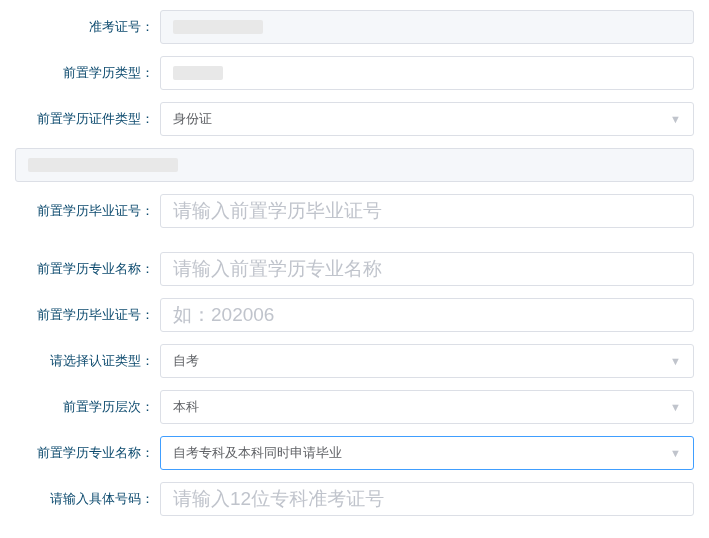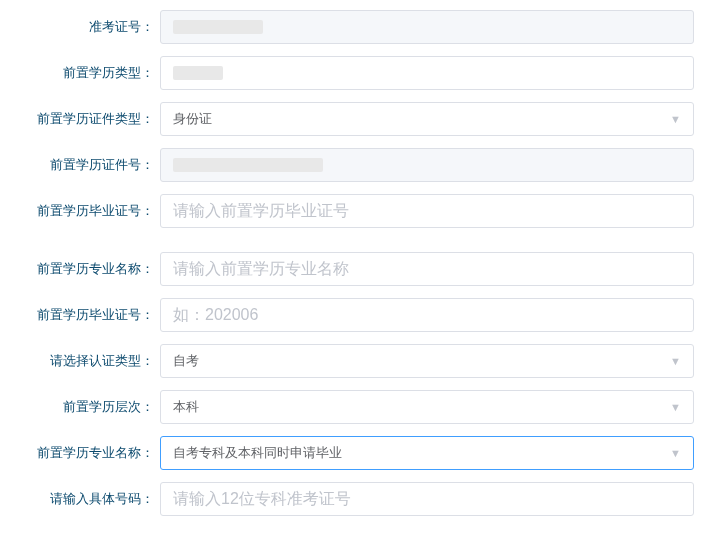--- a/index.html
+++ b/index.html
@@ -57,21 +57,21 @@
     }
     .select-box .arrow {
       color: #c0c4cc;
       font-size: 11px;
     }
     .input-text {
       border: none;
       outline: none;
       width: 100%;
       height: 100%;
-      font-size: 16px;
+      font-size: 19px;
       color: #7f1d1d;
       background: transparent;
     }
     .input-text::placeholder {
       color: #c0c4cc;
     }
     .redacted {
       display: inline-block;
       background: #e8e8e8;
       height: 14px;
@@ -103,21 +103,20 @@
   <div class="label">前置学历证件类型：</div>
   <div class="field">
     <div class="input-box select-box">
       <span class="text">身份证</span>
       <span class="arrow">▼</span>
     </div>
   </div>
 </div>
 
 <div class="form-row">
-  <div class="label">前置学历证件号：</div>
   <div class="field">
     <div class="input-box readonly">
       <span class="redacted" style="width:150px"></span>
     </div>
   </div>
 </div>
 
 <div class="form-row">
   <div class="label">前置学历毕业证号：</div>
   <div class="field">

